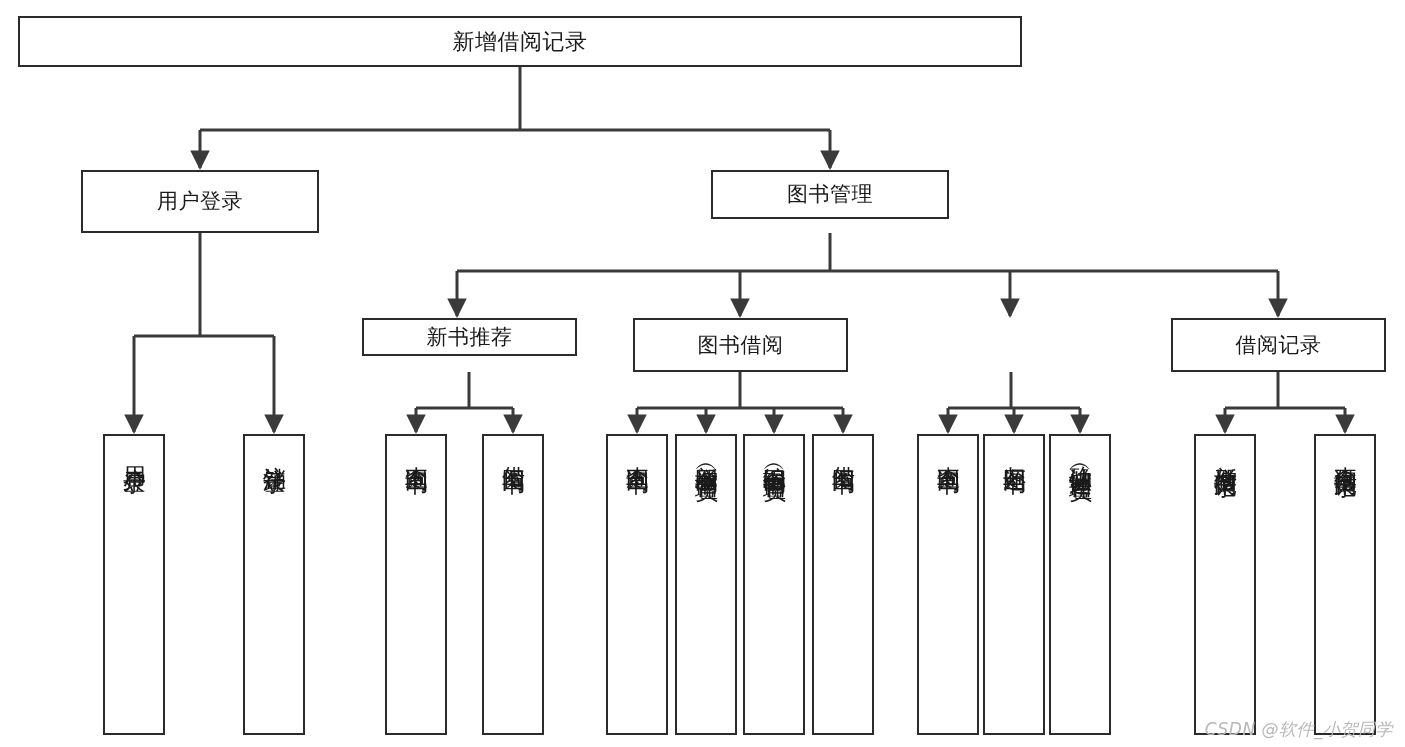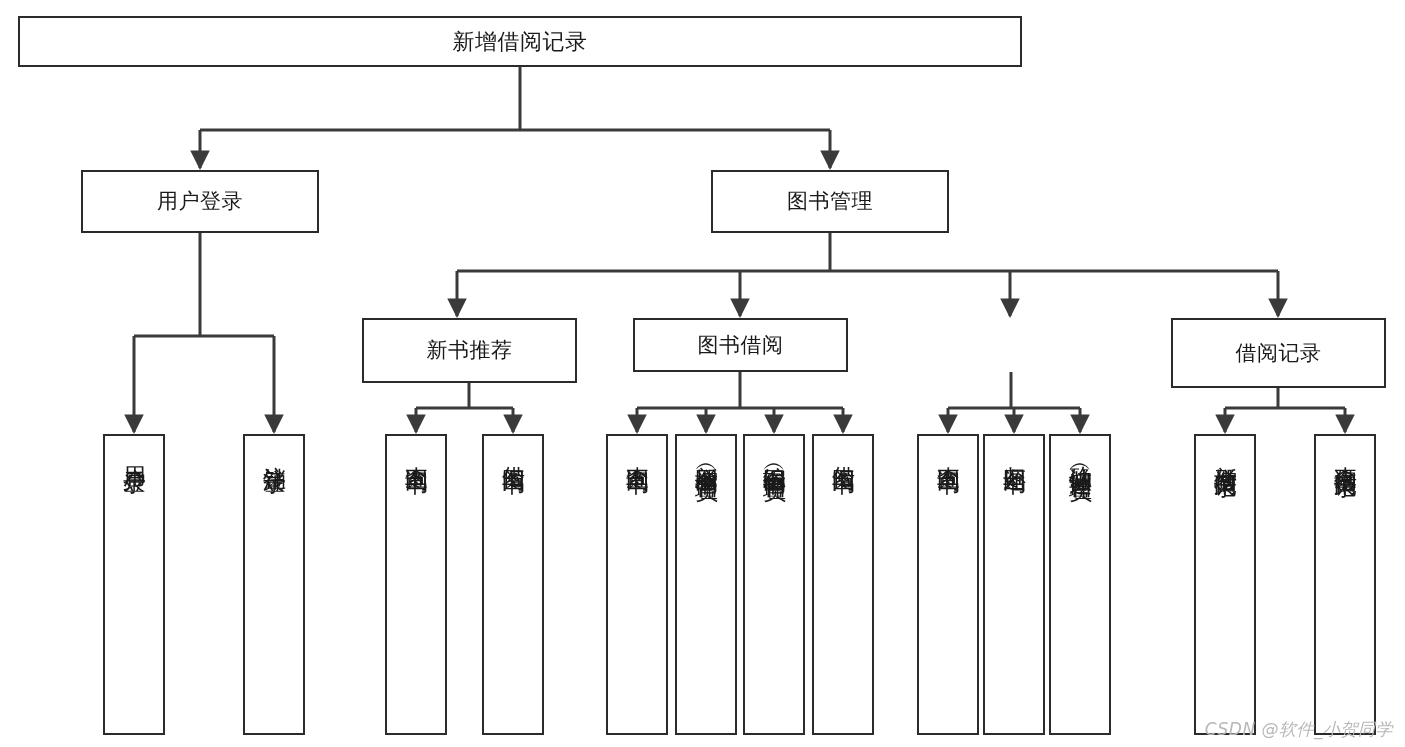--- a/index.html
+++ b/index.html
@@ -133,31 +133,31 @@
     </g>
   </svg>
 
   <div class="node horiz root" style="left:18px; top:16px; width:1004px; height:51px;">
     <span class="node-label">新增借阅记录</span>
   </div>
 
   <div class="node horiz" style="left:81px; top:170px; width:238px; height:63px;">
     <span class="node-label">用户登录</span>
   </div>
-  <div class="node horiz" style="left:711px; top:170px; width:238px; height:63px;">
+  <div class="node horiz" style="left:711px; top:170px; width:238px; height:49px;">
     <span class="node-label">图书管理</span>
   </div>
 
-  <div class="node horiz" style="left:362px; top:318px; width:215px; height:65px;">
+  <div class="node horiz" style="left:362px; top:318px; width:215px; height:38px;">
     <span class="node-label">新书推荐</span>
   </div>
   <div class="node horiz" style="left:633px; top:318px; width:215px; height:54px;">
     <span class="node-label">图书借阅</span>
   </div>
-  <div class="node horiz" style="left:1171px; top:318px; width:215px; height:70px;">
+  <div class="node horiz" style="left:1171px; top:318px; width:215px; height:54px;">
     <span class="node-label">借阅记录</span>
   </div>
 
   <div class="node vert" style="left:103px; top:434px; width:62px; height:301px;">
     <span class="node-label">用户登录</span>
   </div>
   <div class="node vert" style="left:243px; top:434px; width:62px; height:301px;">
     <span class="node-label">注销登录</span>
   </div>
 

